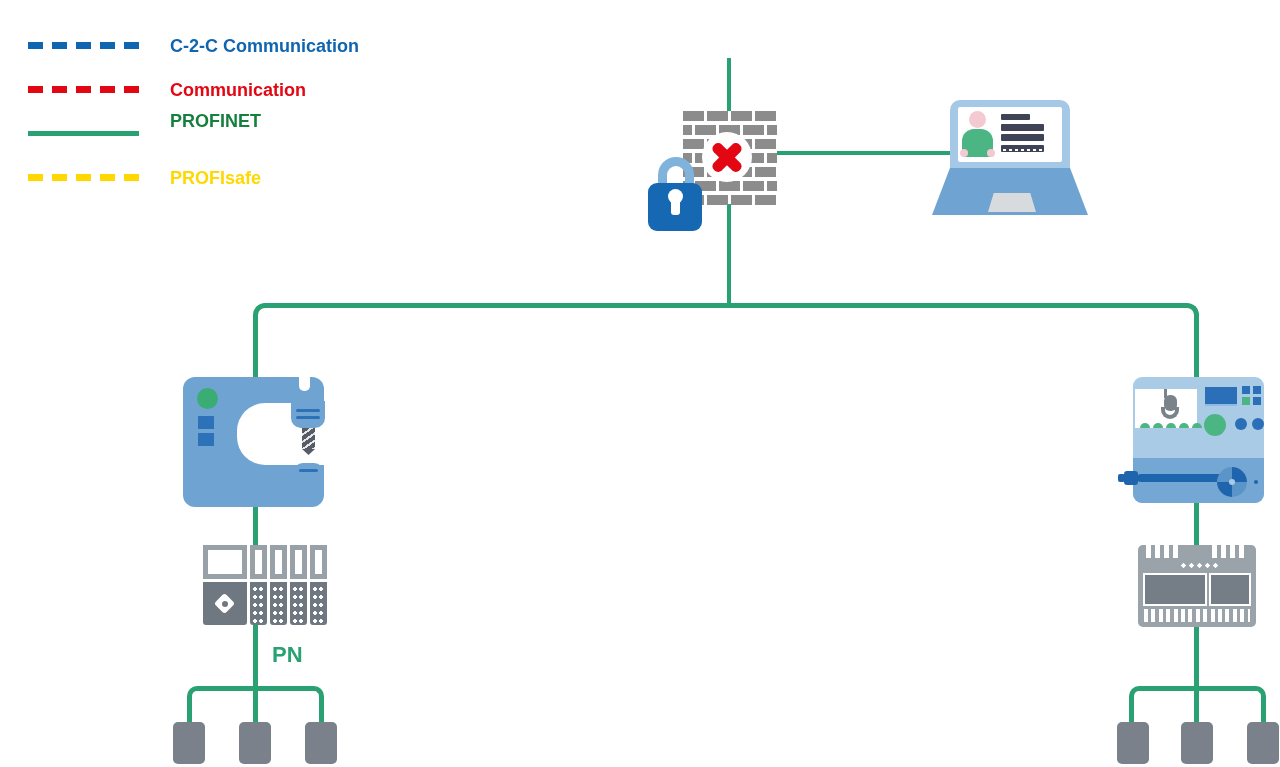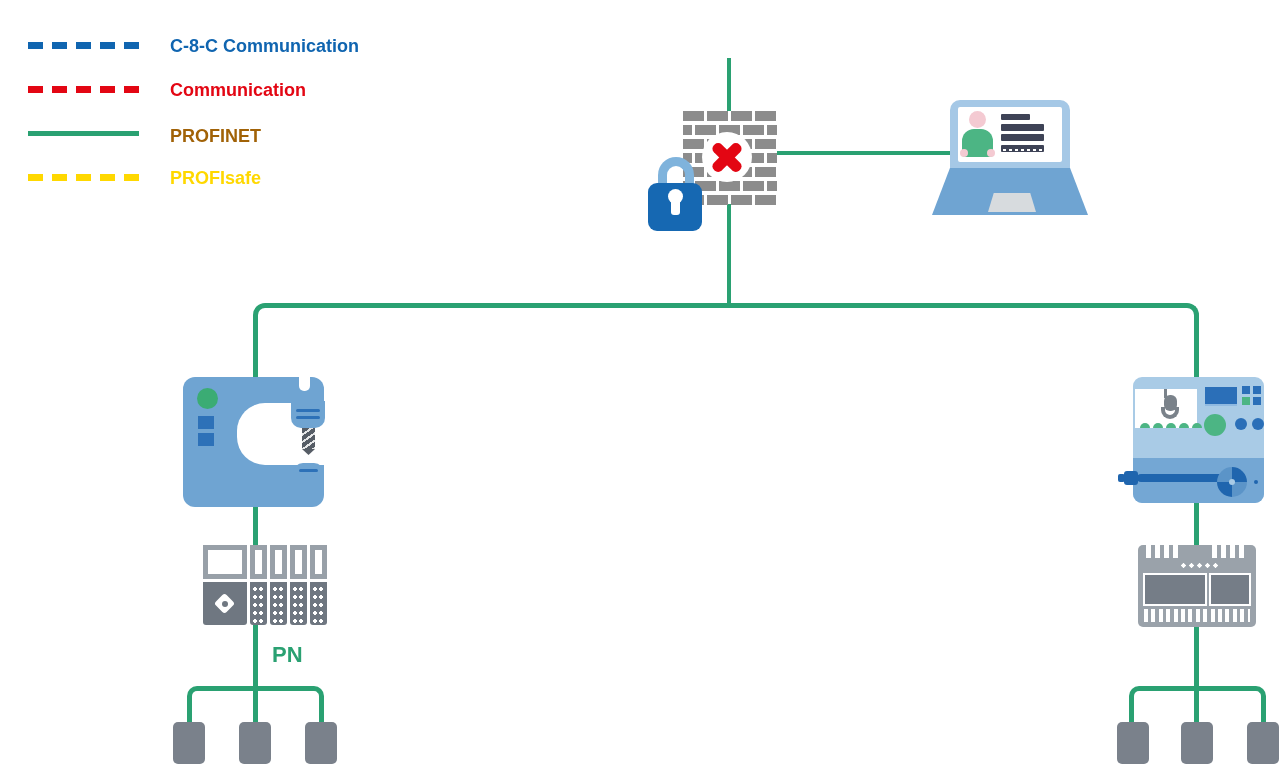--- a/index.html
+++ b/index.html
@@ -133,27 +133,27 @@
   .iodev{position:absolute;top:722px;width:32px;height:42px;background:#7A818B;
     border-radius:5px;z-index:2;}
 </style>
 </head>
 <body>
 
 <div id="stage">
 
   <div>
     <div class="abs dash-blue" style="left:28px;top:42px;width:111px;height:7px;"></div>
-    <div class="legend-label" style="top:37px;color:#1065B0;">C-8-C Communication</div>
+    <div class="legend-label" style="top:37px;color:#1065B0;">C-2-C Communication</div>
 
     <div class="abs dash-red" style="left:28px;top:86px;width:111px;height:7px;"></div>
     <div class="legend-label" style="top:81px;color:#E30613;">Communication</div>
 
     <div class="abs solid-green" style="left:28px;top:131px;width:111px;height:5px;"></div>
-    <div class="legend-label" style="top:127px;color:#a16207;">PROFINET</div>
+    <div class="legend-label" style="top:112px;color:#15803d;">PROFINET</div>
 
     <div class="abs dash-yellow" style="left:28px;top:174px;width:111px;height:7px;"></div>
     <div class="legend-label" style="top:169px;color:#FFD800;">PROFIsafe</div>
   </div>
 
   <div class="gl" style="left:727px;top:58px;width:4px;height:53px;"></div>
   <div class="gl" style="left:727px;top:204px;width:4px;height:103px;"></div>
   <div class="gl" style="left:777px;top:151px;width:173px;height:4px;"></div>
   <div class="elbow" style="left:253px;top:303px;width:936px;height:76px;"></div>
   <div class="gl" style="left:253px;top:505px;width:5px;height:42px;"></div>

